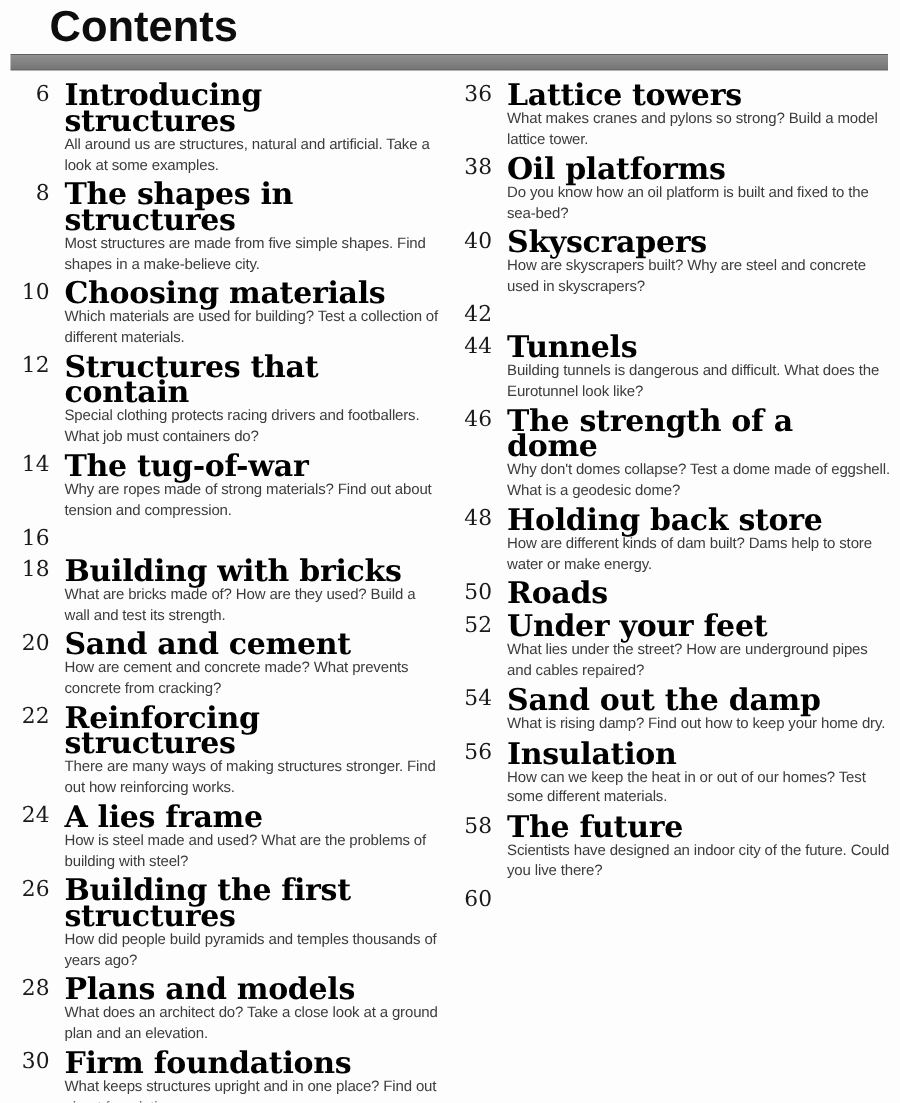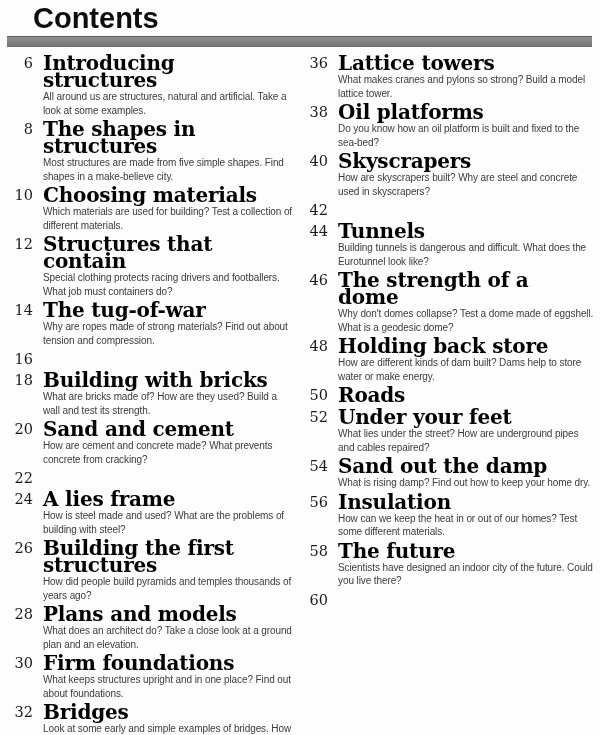--- a/index.html
+++ b/index.html
@@ -146,20 +146,24 @@
   <div class="entry">
     <div class="num">20</div>
     <div class="body">
       <div class="title">Sand and cement</div>
       <div class="desc">How are cement and concrete made? What prevents concrete from cracking?</div>
     </div>
   </div>
 
   <div class="entry">
     <div class="num">22</div>
+    <div class="body">
+      <div class="title">Reinforcing structures</div>
+      <div class="desc">There are many ways of making structures stronger. Find out how reinforcing works.</div>
+    </div>
   </div>
 
   <div class="entry">
     <div class="num">24</div>
     <div class="body">
       <div class="title">A lies frame</div>
       <div class="desc">How is steel made and used? What are the problems of building with steel?</div>
     </div>
   </div>
 

